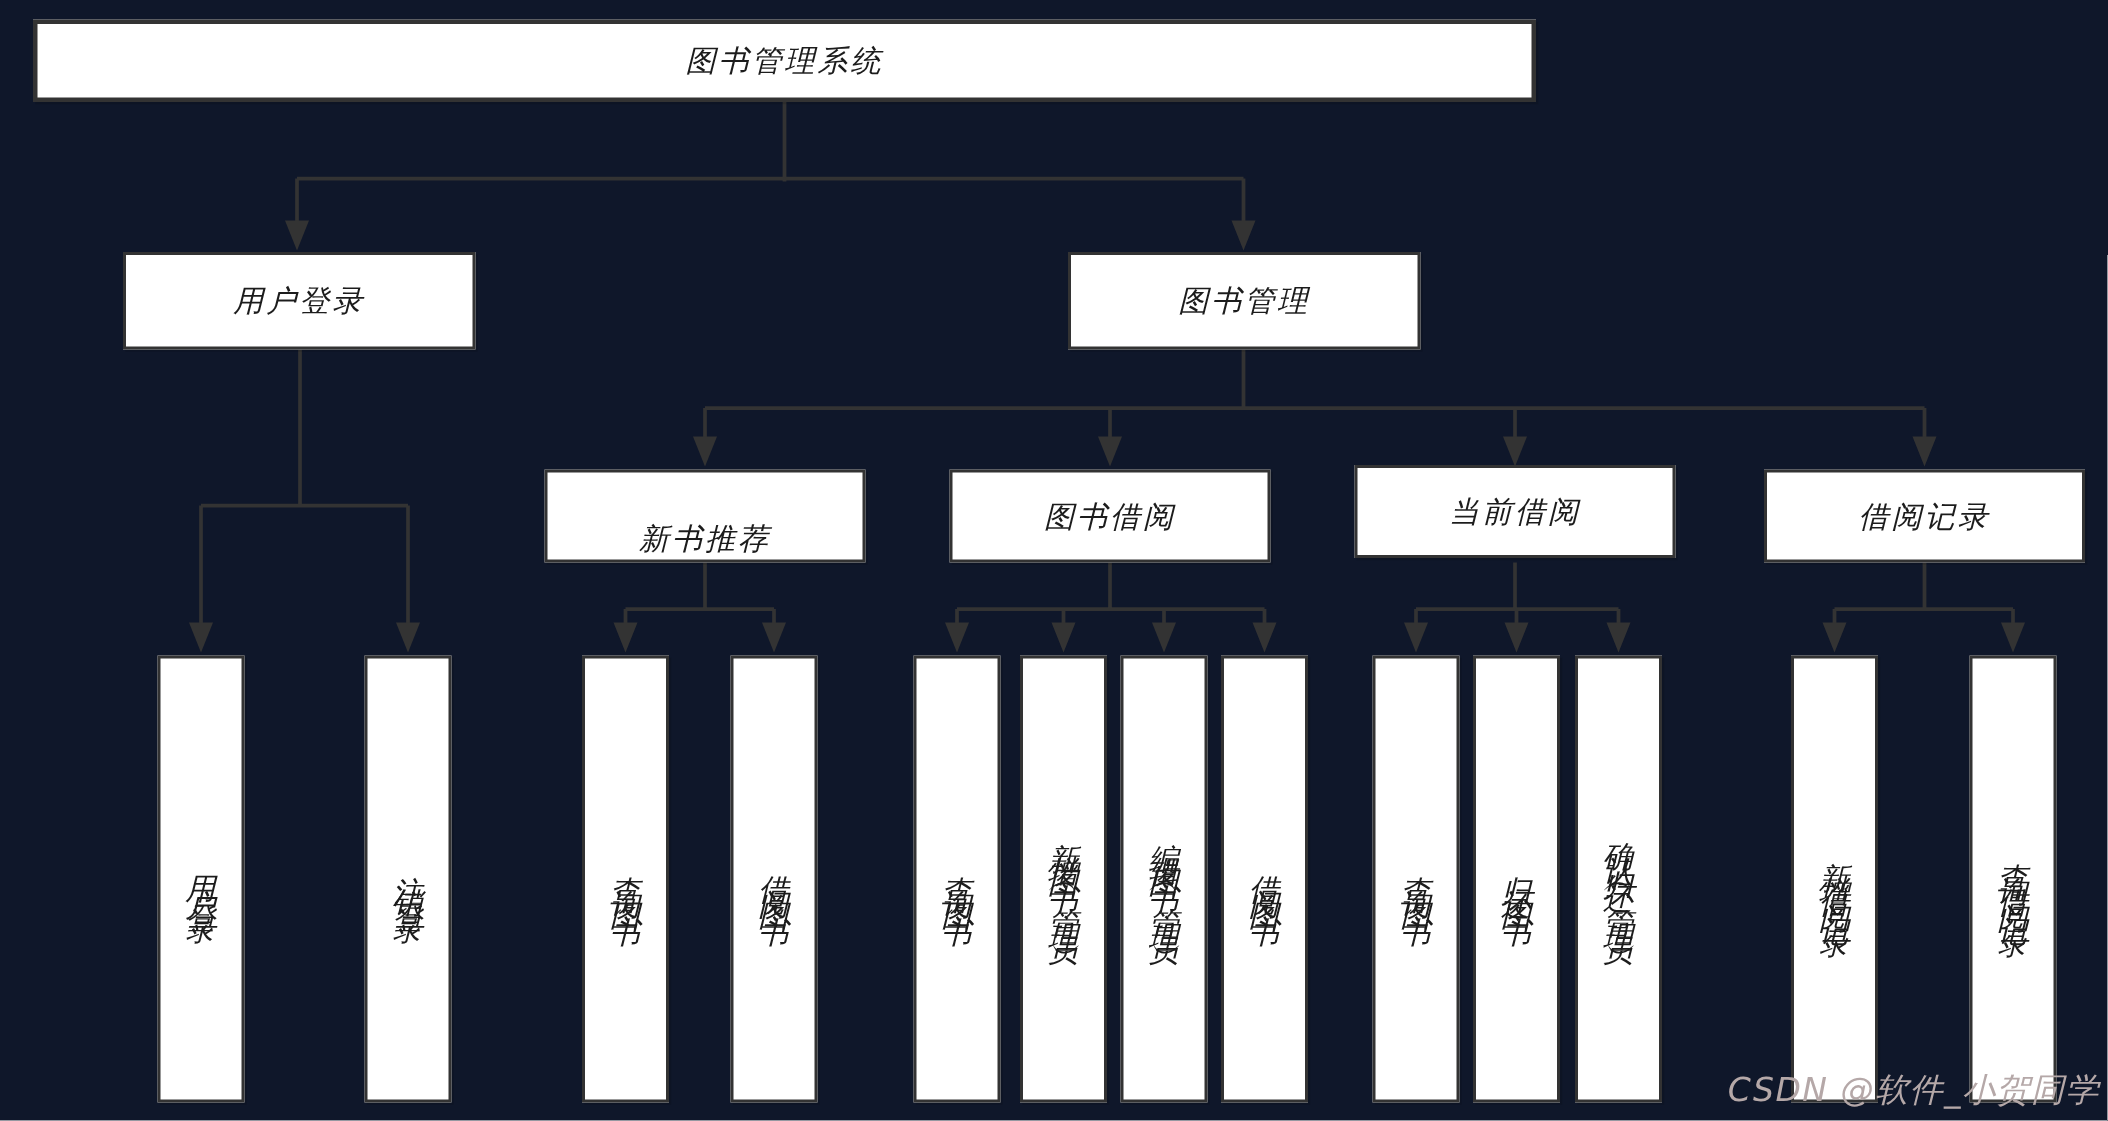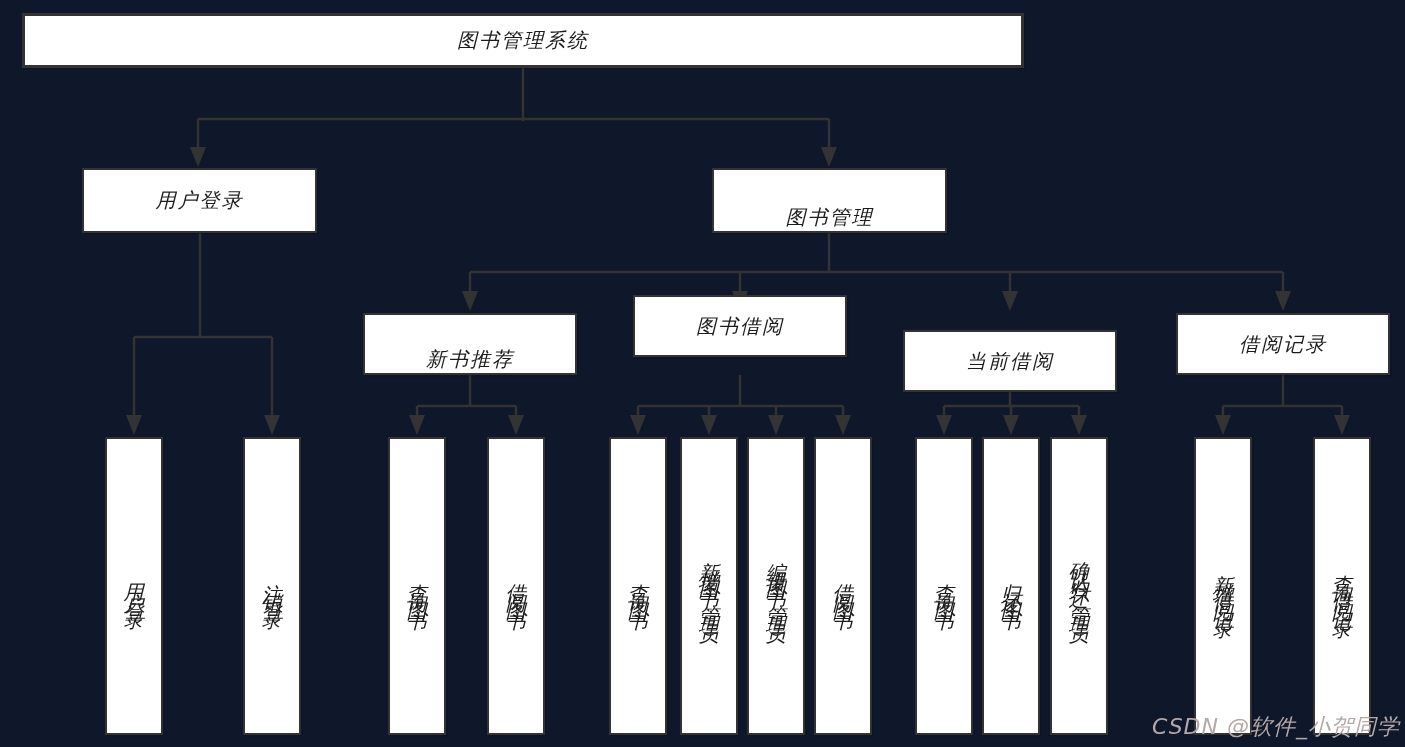--- a/index.html
+++ b/index.html
@@ -102,31 +102,31 @@
     </g>
   </svg>
 
   <div class="box hbox rootbox" style="left:22px; top:13px; width:1002px; height:55px;">
     <span>图书管理系统</span>
   </div>
 
   <div class="box hbox" style="left:82px; top:168px; width:235px; height:65px;">
     <span>用户登录</span>
   </div>
-  <div class="box hbox" style="left:712px; top:168px; width:235px; height:65px;align-items:flex-end;">
+  <div class="box hbox" style="left:712px; top:168px; width:235px; height:65px;">
     <span>图书管理</span>
   </div>
 
   <div class="box hbox" style="left:363px; top:313px; width:214px; height:62px;align-items:flex-end;">
     <span>新书推荐</span>
   </div>
-  <div class="box hbox" style="left:633px; top:295px; width:214px; height:62px;">
+  <div class="box hbox" style="left:633px; top:313px; width:214px; height:62px;">
     <span>图书借阅</span>
   </div>
-  <div class="box hbox" style="left:903px; top:330px; width:214px; height:62px;">
+  <div class="box hbox" style="left:903px; top:310px; width:214px; height:62px;">
     <span>当前借阅</span>
   </div>
   <div class="box hbox" style="left:1176px; top:313px; width:214px; height:62px;justify-content:center;">
     <span>借阅记录</span>
   </div>
 
   <div class="box vbox" style="left:105px; top:437px; width:58px; height:298px;">
     <span>用户登录</span>
   </div>
   <div class="box vbox" style="left:243px; top:437px; width:58px; height:298px;">

